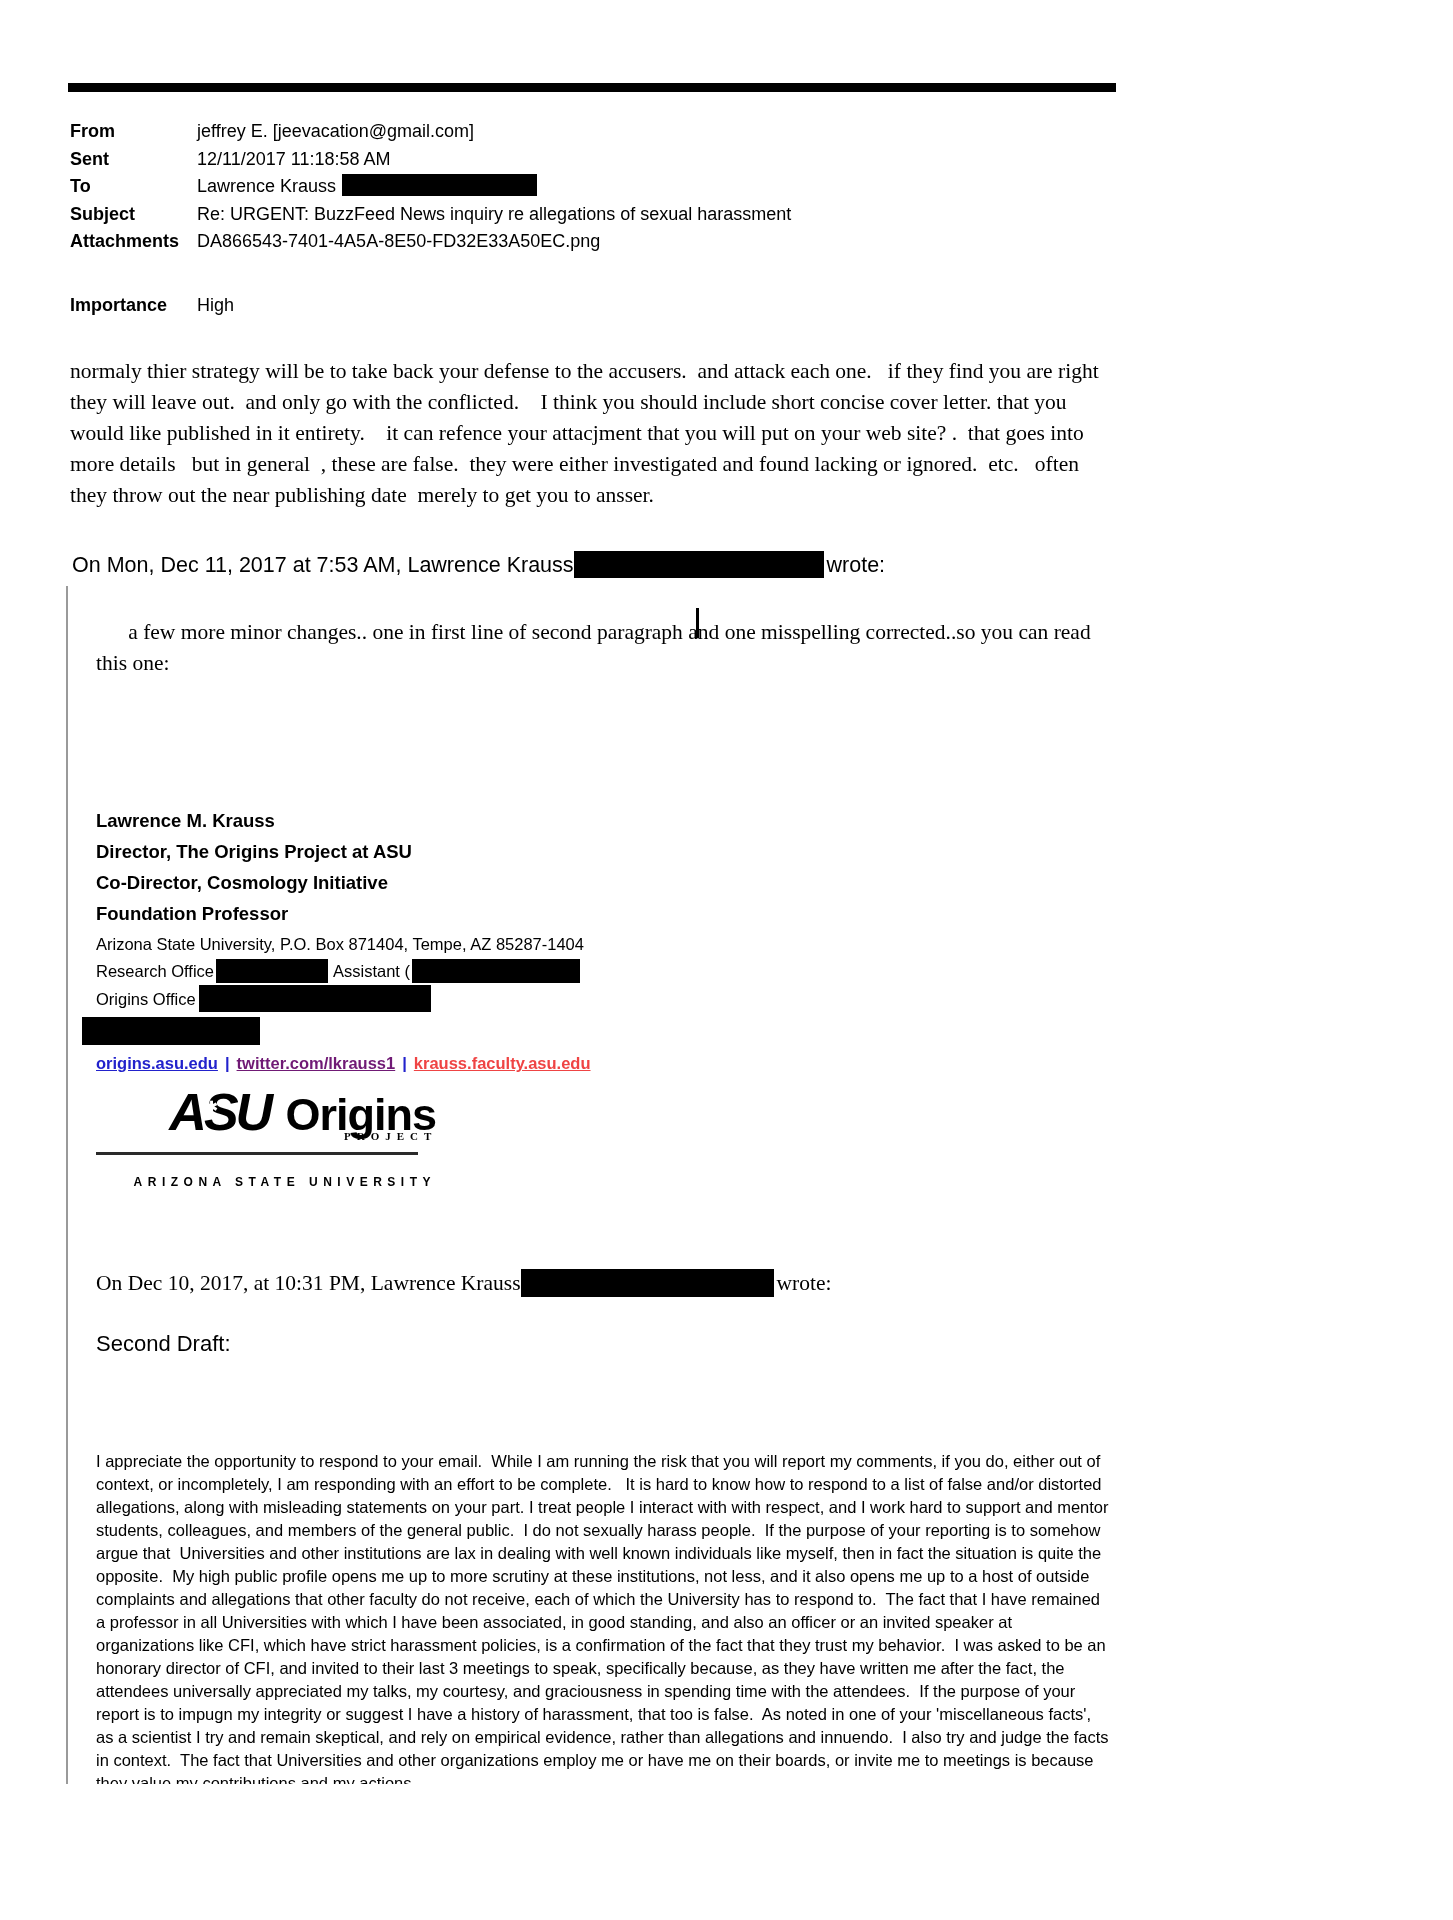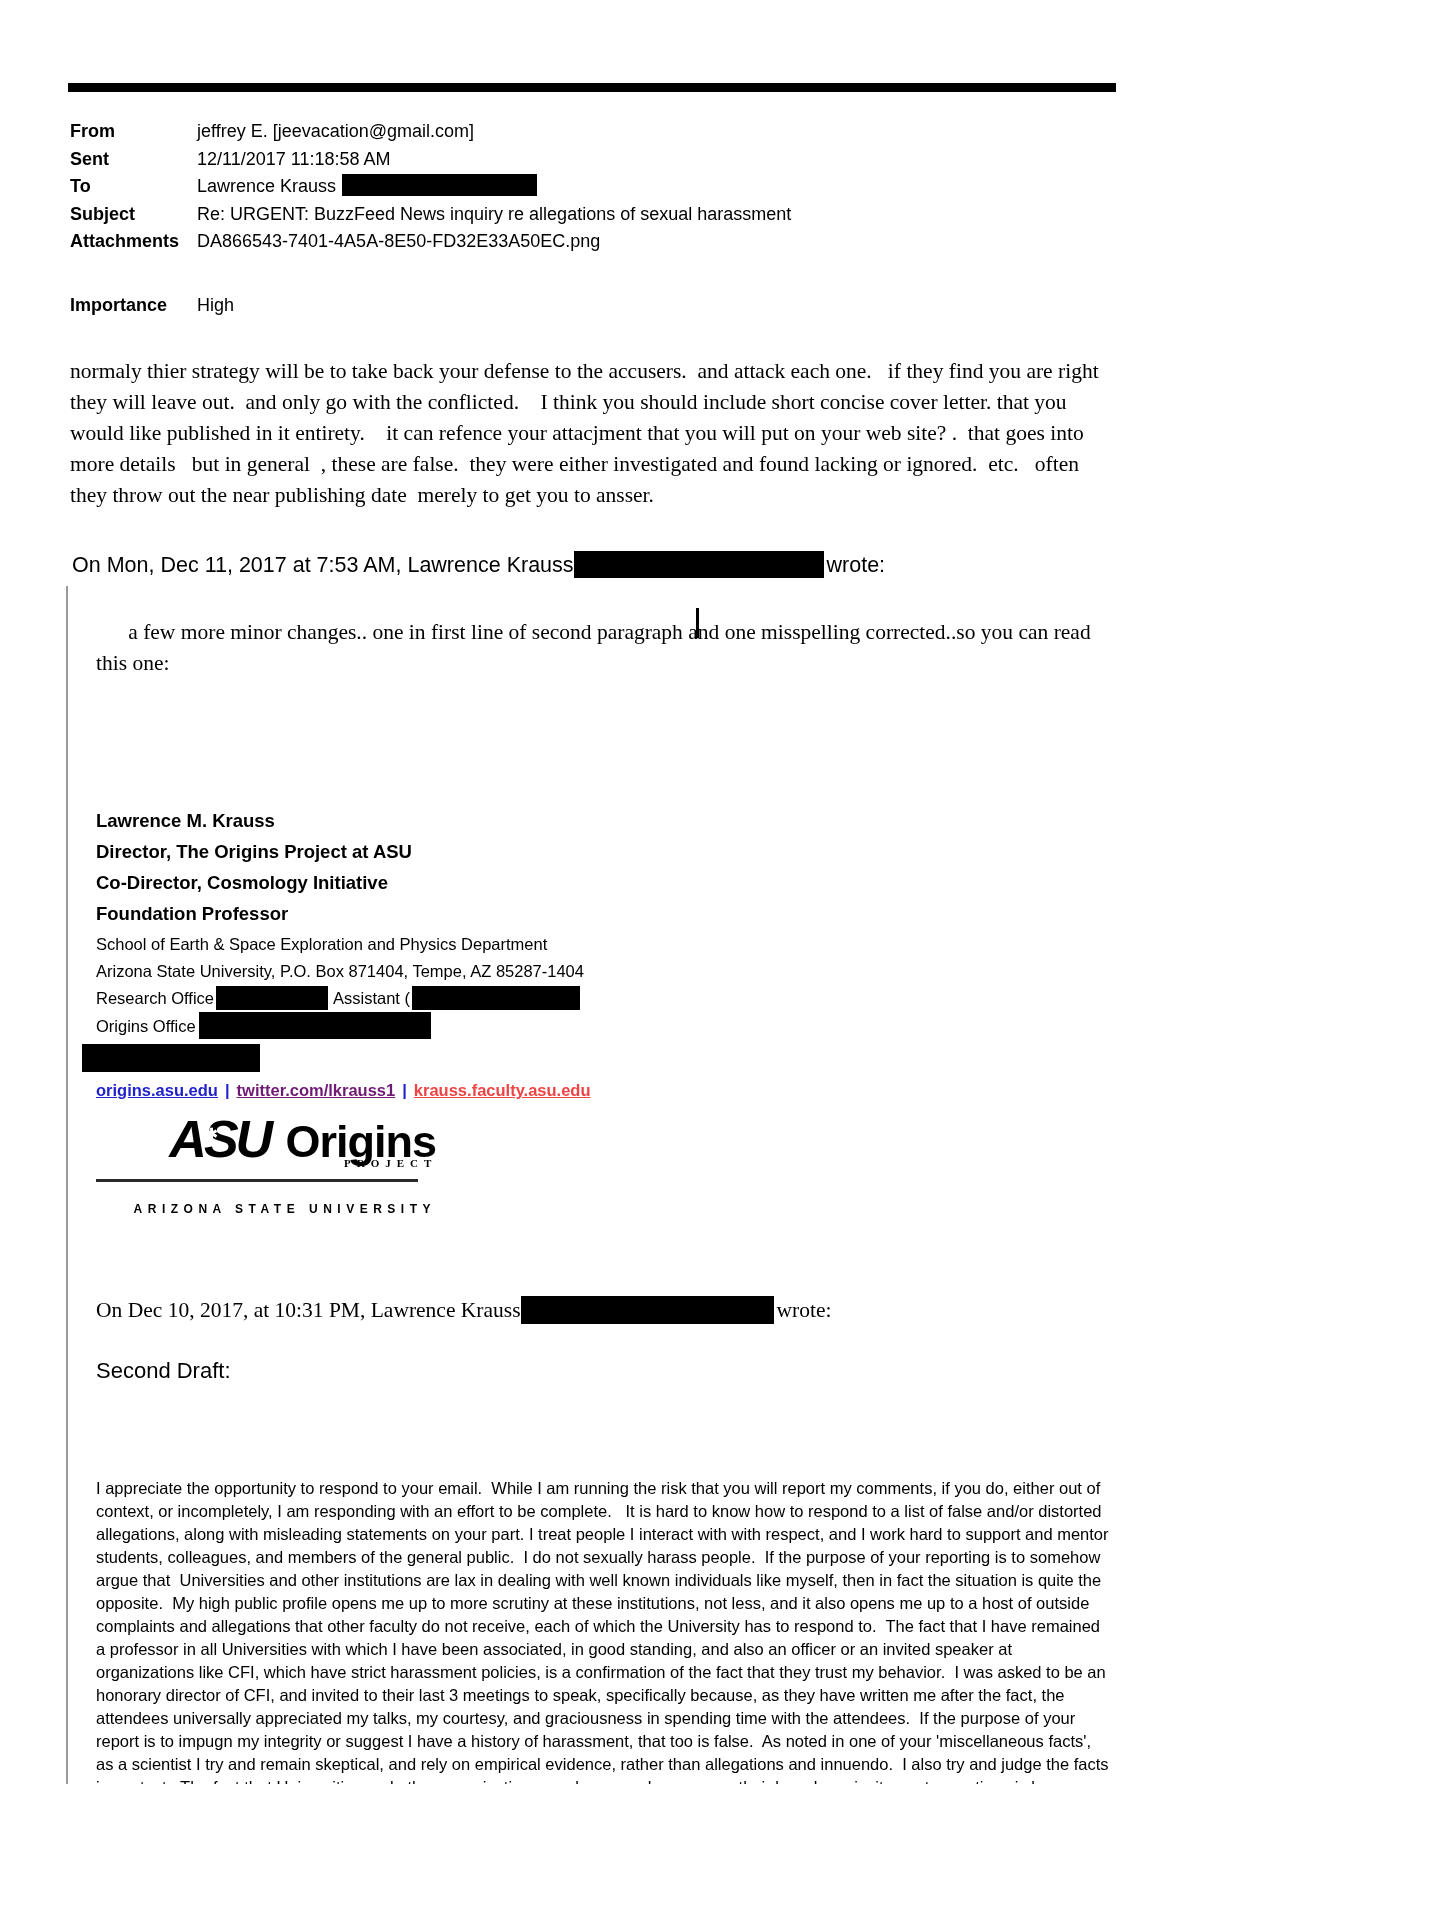--- a/index.html
+++ b/index.html
@@ -109,21 +109,20 @@
     </div>
 
     <div class="sig-bold">
       <div>Lawrence M. Krauss</div>
       <div>Director, The Origins Project at ASU</div>
       <div>Co-Director, Cosmology Initiative</div>
       <div>Foundation Professor</div>
     </div>
 
     <div class="sig-reg">
-      <div>School of Earth &amp; Space Exploration and Physics Department</div>
       <div>Arizona State University, P.O. Box 871404, Tempe, AZ 85287-1404</div>
       <div>
         <span>Research Office</span><span class="bar bar-research1"></span><span>Assistant (</span><span class="bar bar-research2"></span>
       </div>
       <div>
         <span>Origins Office</span><span class="bar bar-origins"></span>
       </div>
       <span class="bar bar-block"></span>
     </div>
 

